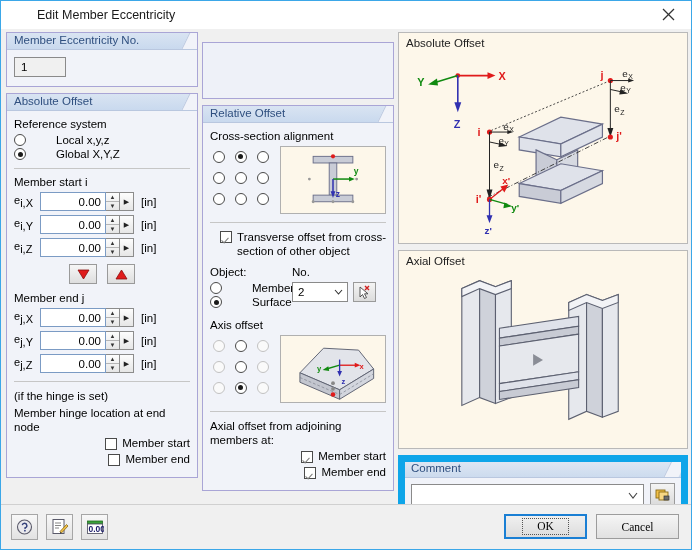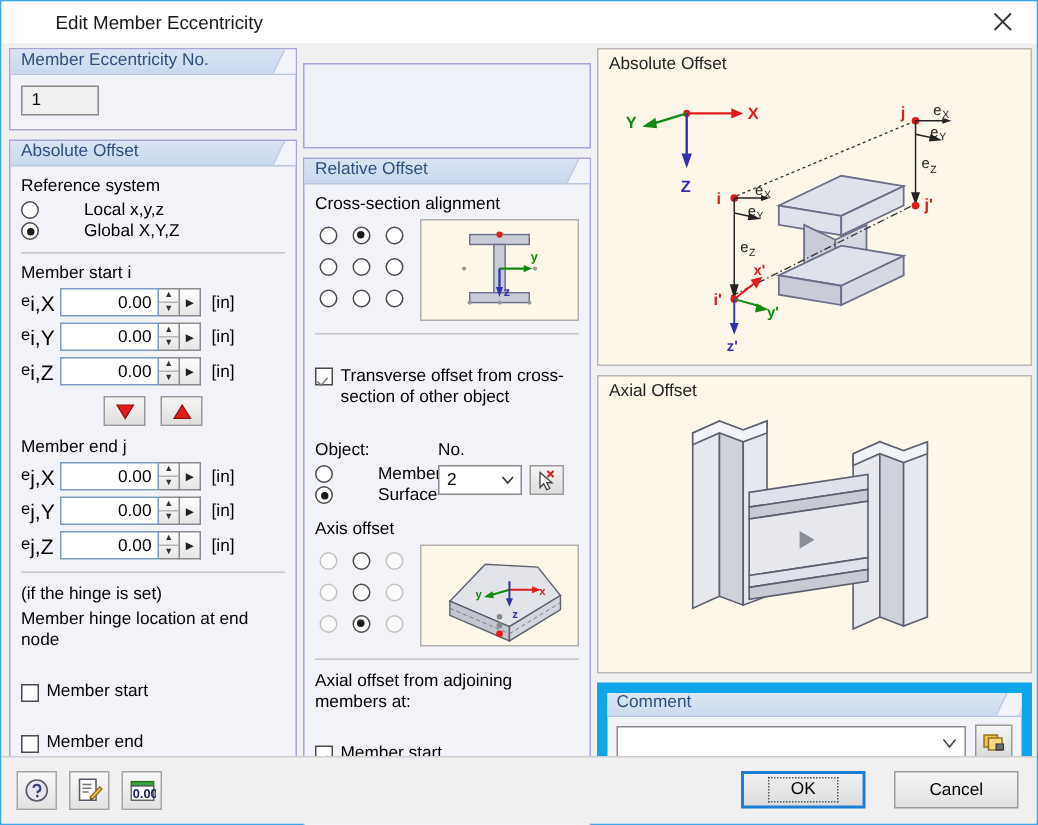--- a/index.html
+++ b/index.html
@@ -94,35 +94,35 @@
     border: 1px solid #4a4a4a; background: #fff;
     margin-right: 5px; position: relative; flex: 0 0 auto;
   }
   .radio.checked::after {
     content: ""; position: absolute; left: 2.5px; top: 2.5px;
     width: 5px; height: 5px; border-radius: 50%; background: #1a1a1a;
   }
   .radio.dis { border-color: #c2c2c2; background: #fafafa; }
 
   
-  .cb-row { display: flex; align-items: flex-start; margin: 21px 0; cursor: pointer; }
+  .cb-row { display: flex; align-items: flex-start; margin: 3px 0; cursor: pointer; justify-content: flex-end; }
   .cbox {
     width: 12px; height: 12px; border: 1px solid #4a4a4a; background: #fff;
     margin-right: 5px; flex: 0 0 auto; position: relative; margin-top: 1px;
   }
   .cbox.checked::after {
     content: ""; position: absolute; left: 2px; top: 4px;
     width: 3px; height: 6px; border: solid #7a7a7a;
     border-width: 0 1.6px 1.6px 0; transform: rotate(42deg);
   }
 
   
   .field-row { display: flex; align-items: center; margin-bottom: 4px; }
   .field-lbl { width: 26px; font-size: 11px; white-space: nowrap; }
-  .field-lbl sub { font-size: 14px; }
+  .field-lbl sub { font-size: 11px; }
   .spinwrap { display: flex; align-items: stretch; height: 19px; }
   .txtin {
     width: 66px; height: 19px; border: 1px solid #7b9bc4; background: #fff;
     text-align: right; padding-right: 4px; font-size: 11.5px;
     display: flex; align-items: center; justify-content: flex-end;
     font-family: "Liberation Sans", sans-serif;
   }
   .spinbtns {
     width: 14px; height: 19px; border: 1px solid #8c8c8c; border-left: none;
     background: linear-gradient(to bottom,#fdfdfd,#e6e6e6);
@@ -224,21 +224,21 @@
     border-top: 1px solid #d0d0d0;
     background: #f0f0f0;
     position: relative;
   }
   .footer-icons { position: absolute; left: 10px; top: 9px; display: flex; gap: 8px; }
   .ficon {
     width: 27px; height: 26px; border: 1px solid #a6a6a6;
     background: linear-gradient(to bottom,#f8f8f8,#e2e2e2);
     display: flex; align-items: center; justify-content: center;
   }
-  .footer-buttons { position: absolute; right: 12px; top: 9px; display: flex; gap: 19px; }
+  .footer-buttons { position: absolute; right: 12px; top: 9px; display: flex; gap: 9px; font-family: Liberation Serif, serif; }
   .btn {
     width: 83px; height: 25px;
     border: 1px solid #9c9c9c;
     background: linear-gradient(to bottom,#f5f5f5,#e1e1e1);
     display: flex; align-items: center; justify-content: center;
     font-size: 11.5px; color: #000;
   }
   .btn.default {
     border: 2px solid #1a7fd4;
     background: linear-gradient(to bottom,#f0f0f0,#dcdcdc);

